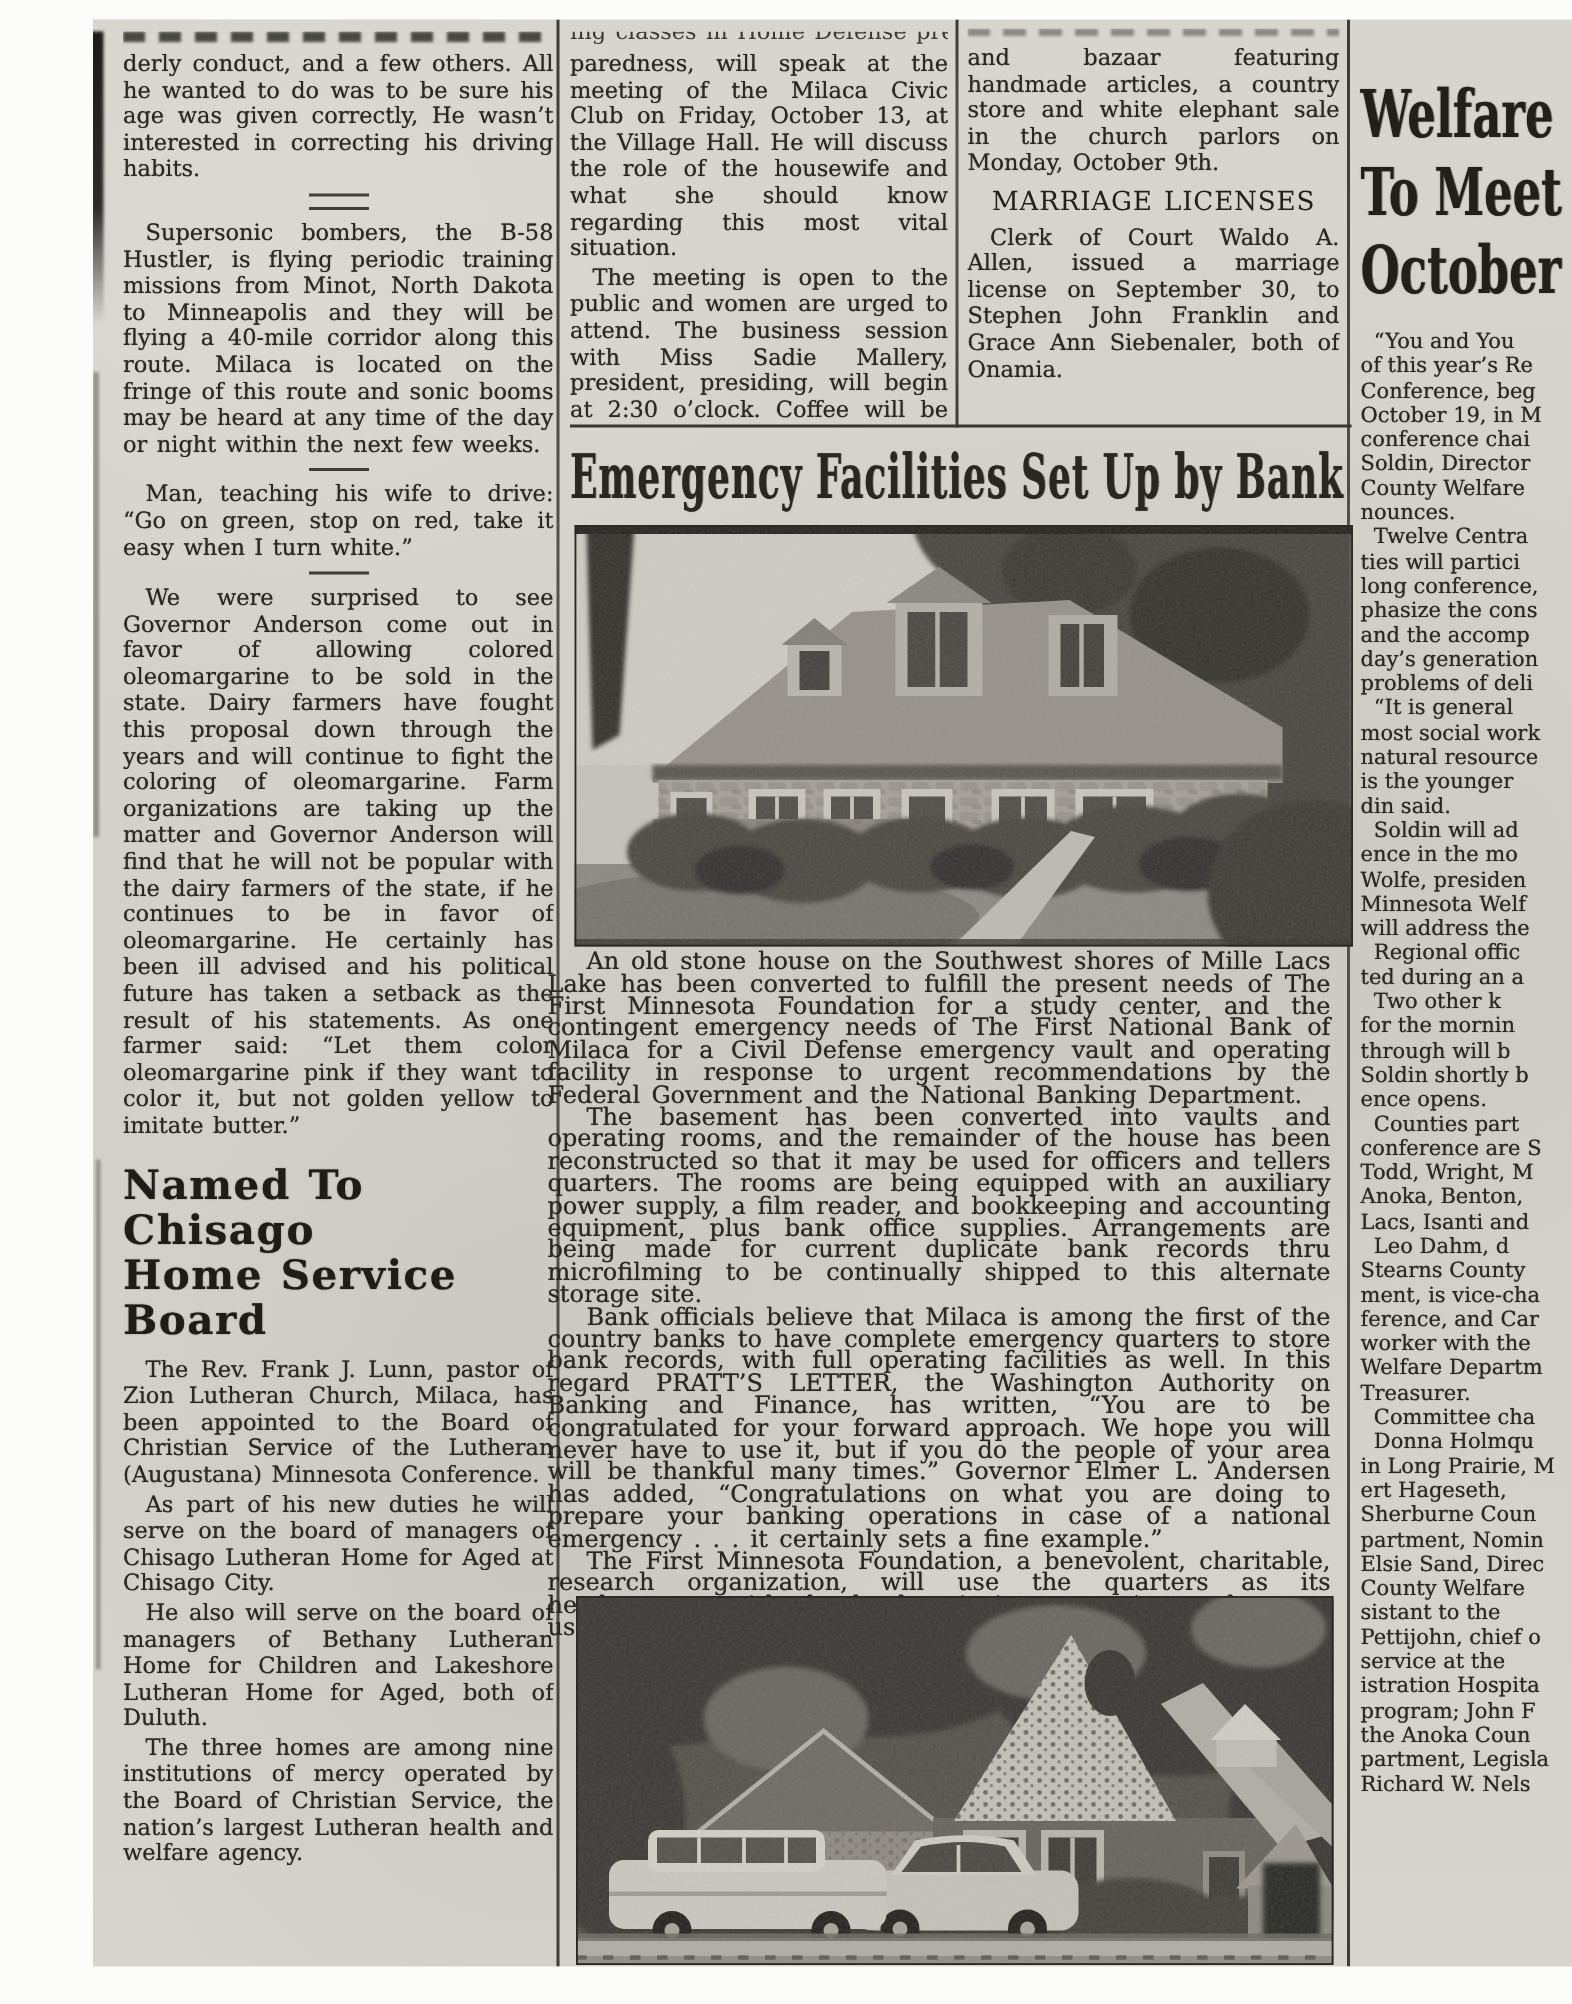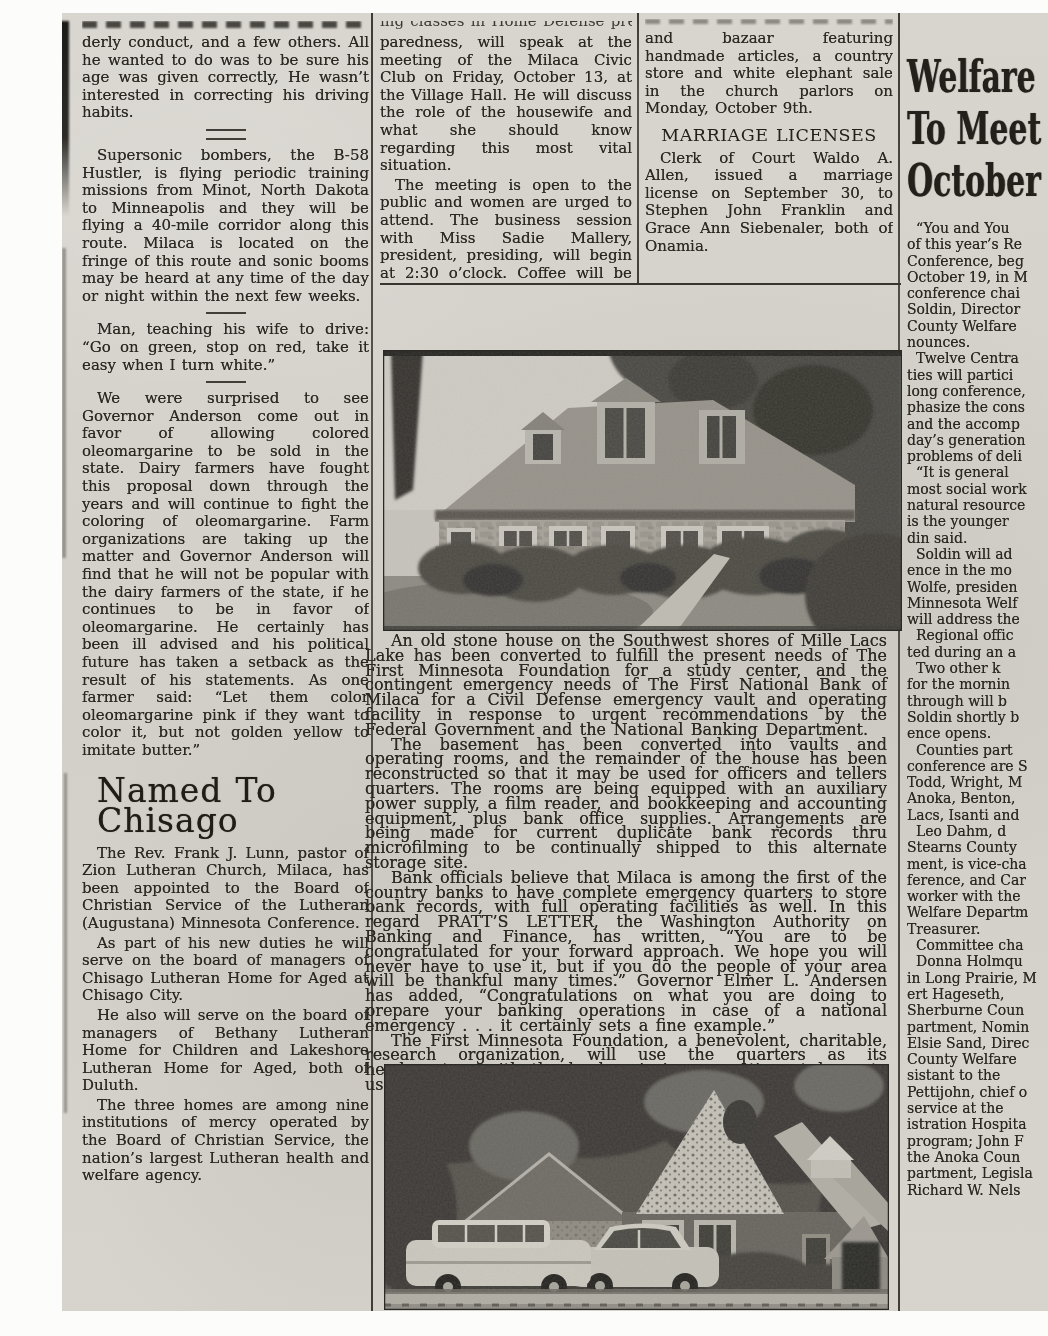--- a/index.html
+++ b/index.html
@@ -11,22 +11,22 @@
       radial-gradient(ellipse 500px 360px at 12% 14%, rgba(255,255,255,.13), rgba(255,255,255,0) 70%),
       radial-gradient(ellipse 700px 500px at 70% 45%, rgba(120,115,105,.10), rgba(120,115,105,0) 70%),
       radial-gradient(ellipse 420px 600px at 30% 78%, rgba(90,85,78,.09), rgba(90,85,78,0) 72%),
       linear-gradient(180deg,#d8d5cf,#d3d0c9 55%,#d7d4ce);}
   .page *{box-sizing:border-box;}
   .col{position:absolute;font-size:15px;line-height:17.6px;word-spacing:1.5px;}
   .col p{margin:0 0 2px 0;text-indent:15px;text-align:justify;
          text-shadow:0 0 .6px rgba(43,40,35,.75);}
   .col p.noindent{text-indent:0;}
   .sep{width:40px;border-top:2px solid #413e38;margin:7px auto;filter:blur(.3px);}
-  .chisago{font-weight:normal;font-size:33px;line-height:30px;letter-spacing:1px;
-           margin:16px 0 9px 15px;color:#201d18;text-shadow:0 0 .8px rgba(32,29,24,.7);}
+  .chisago{font-weight:bold;font-size:27px;line-height:30px;letter-spacing:1px;
+           margin:16px 0 9px 0;color:#201d18;text-shadow:0 0 .8px rgba(32,29,24,.7);}
   .marriage{font-weight:normal;font-size:17.5px;text-align:center;letter-spacing:.5px;
             margin:9px 0 5px 0;color:#23201b;}
   .cutline{height:9px;overflow:hidden;margin-bottom:4px;}
   .cutline span{display:block;margin-top:-8px;white-space:nowrap;opacity:.9;filter:blur(.3px);}
   .artifact-dashes{height:7px;margin-bottom:6px;filter:blur(1.1px);opacity:.85;
     background:repeating-linear-gradient(90deg,rgba(30,28,24,.9) 0 15px,rgba(30,28,24,0) 15px 24px);}
   .artifact-dashes.light{opacity:.45;height:5px;}
   .vrule{position:absolute;width:2px;background:linear-gradient(180deg,#3c3a35,#57544e 30%,#514e48 70%,#3f3d38);}
   .hrule-main{position:absolute;left:318px;top:270px;width:521px;height:2px;background:#383531;filter:blur(.2px);}
   .main-head-wrap{position:absolute;left:318px;top:281px;width:526px;height:50px;overflow:visible;}
@@ -67,20 +67,21 @@
     <p class="noindent">derly conduct, and a few others. All he wanted to do was to be sure his age was given correctly, He wasn’t interested in correcting his driving habits.</p>
     <div class="sep"></div>
     <div class="sep"></div>
     <p>Supersonic bombers, the B-58 Hustler, is flying periodic training missions from Minot, North Dakota to Minneapolis and they will be flying a 40-mile corridor along this route. Milaca is located on the fringe of this route and sonic booms may be heard at any time of the day or night within the next few weeks.</p>
     <div class="sep"></div>
     <p>Man, teaching his wife to drive: “Go on green, stop on red, take it easy when I turn white.”</p>
     <div class="sep"></div>
     <p>We were surprised to see Governor Anderson come out in favor of allowing colored oleomargarine to be sold in the state. Dairy farmers have fought this proposal down through the years and will continue to fight the coloring of oleomargarine. Farm organizations are taking up the matter and Governor Anderson will find that he will not be popular with the dairy farmers of the state, if he continues to be in favor of oleomargarine. He certainly has been ill advised and his political future has taken a setback as the result of his statements. As one farmer said: “Let them color oleomargarine pink if they want to color it, but not golden yellow to imitate butter.”</p>
     <h2 class="chisago">
         <span style="display:block;">Named To Chisago</span>
+        <span style="display:block;">Home Service Board</span>
       </h2>
     <p>The Rev. Frank J. Lunn, pastor of Zion Lutheran Church, Milaca, has been appointed to the Board of Christian Service of the Lutheran (Augustana) Minnesota Conference.</p>
     <p>As part of his new duties he will serve on the board of managers of Chisago Lutheran Home for Aged at Chisago City.</p>
     <p>He also will serve on the board of managers of Bethany Lutheran Home for Children and Lakeshore Lutheran Home for Aged, both of Duluth.</p>
     <p>The three homes are among nine institutions of mercy operated by the Board of Christian Service, the nation’s largest Lutheran health and welfare agency.</p>
 
   </div>
 
   <div class="col" style="left:318px;top:8px;width:252px;height:262px;overflow:hidden;">
     <div class="cutline">
@@ -159,20 +160,23 @@
 Pettijohn, chief o
 service at the
 istration Hospita
 program; John F
 the Anoka Coun
 partment, Legisla
 Richard W. Nels</p>
   </div>
 
   <div class="hrule-main"></div>
+  <div class="main-head-wrap">
+    <div class="main-head">Emergency Facilities Set Up by Bank</div>
+  </div>
 
   <svg class="photo" style="left:321px;top:337px;" width="519" height="281" viewBox="0 0 519 281">
     <defs>
       <filter id="g1" x="0" y="0" width="100%" height="100%">
         <feTurbulence type="fractalNoise" baseFrequency="0.55" numOctaves="2" seed="7"></feTurbulence>
         <feColorMatrix type="matrix" values="0 0 0 0 0.45  0 0 0 0 0.44  0 0 0 0 0.42  0 0 0 0.5 0"></feColorMatrix>
       </filter>
       <filter id="b1">
           <feGaussianBlur stdDeviation="1.4"></feGaussianBlur>
         </filter>

